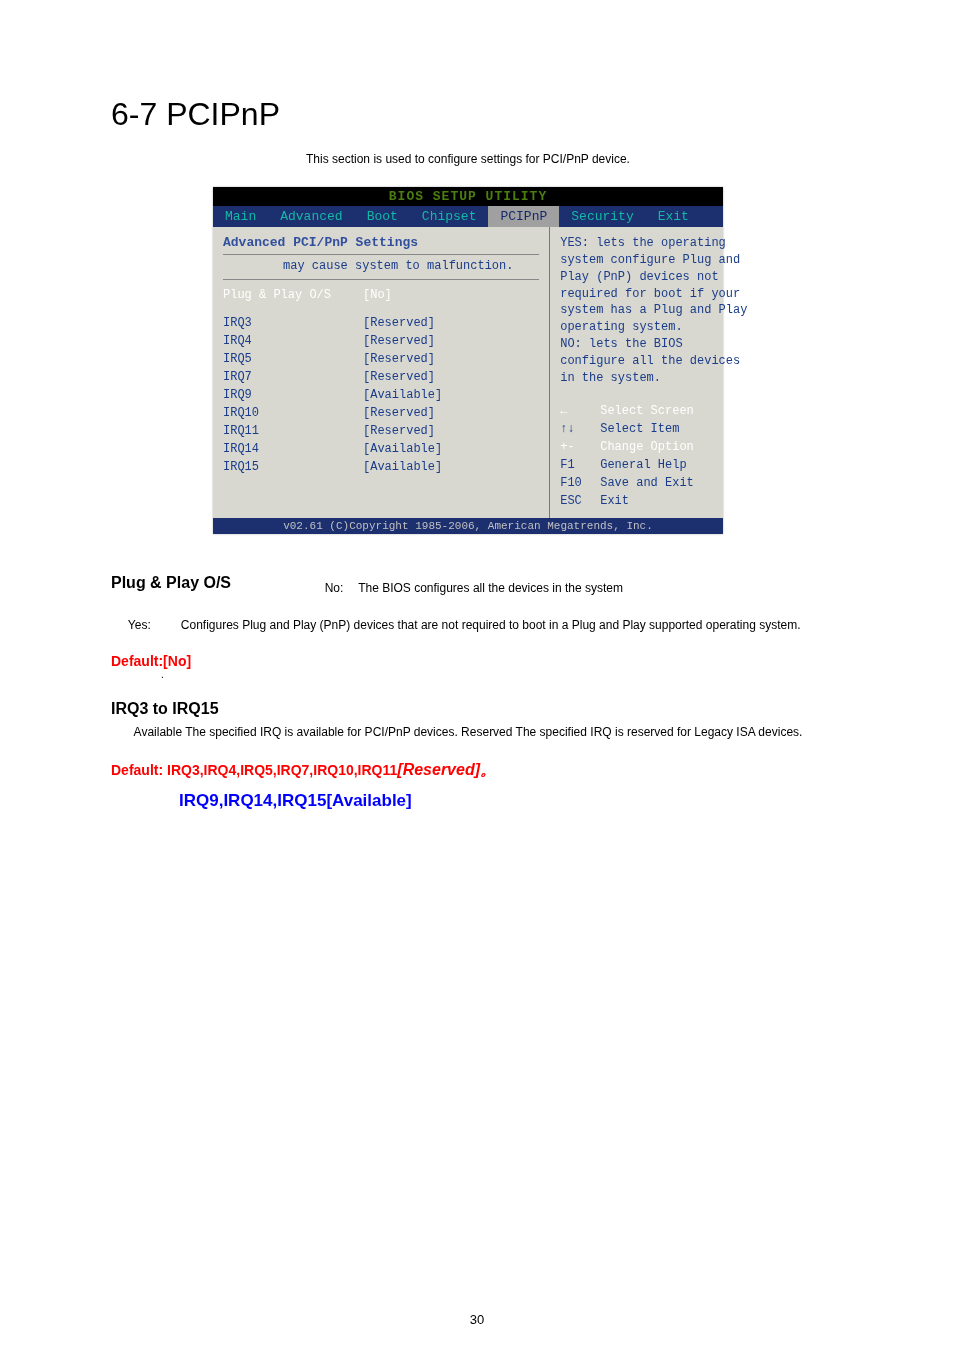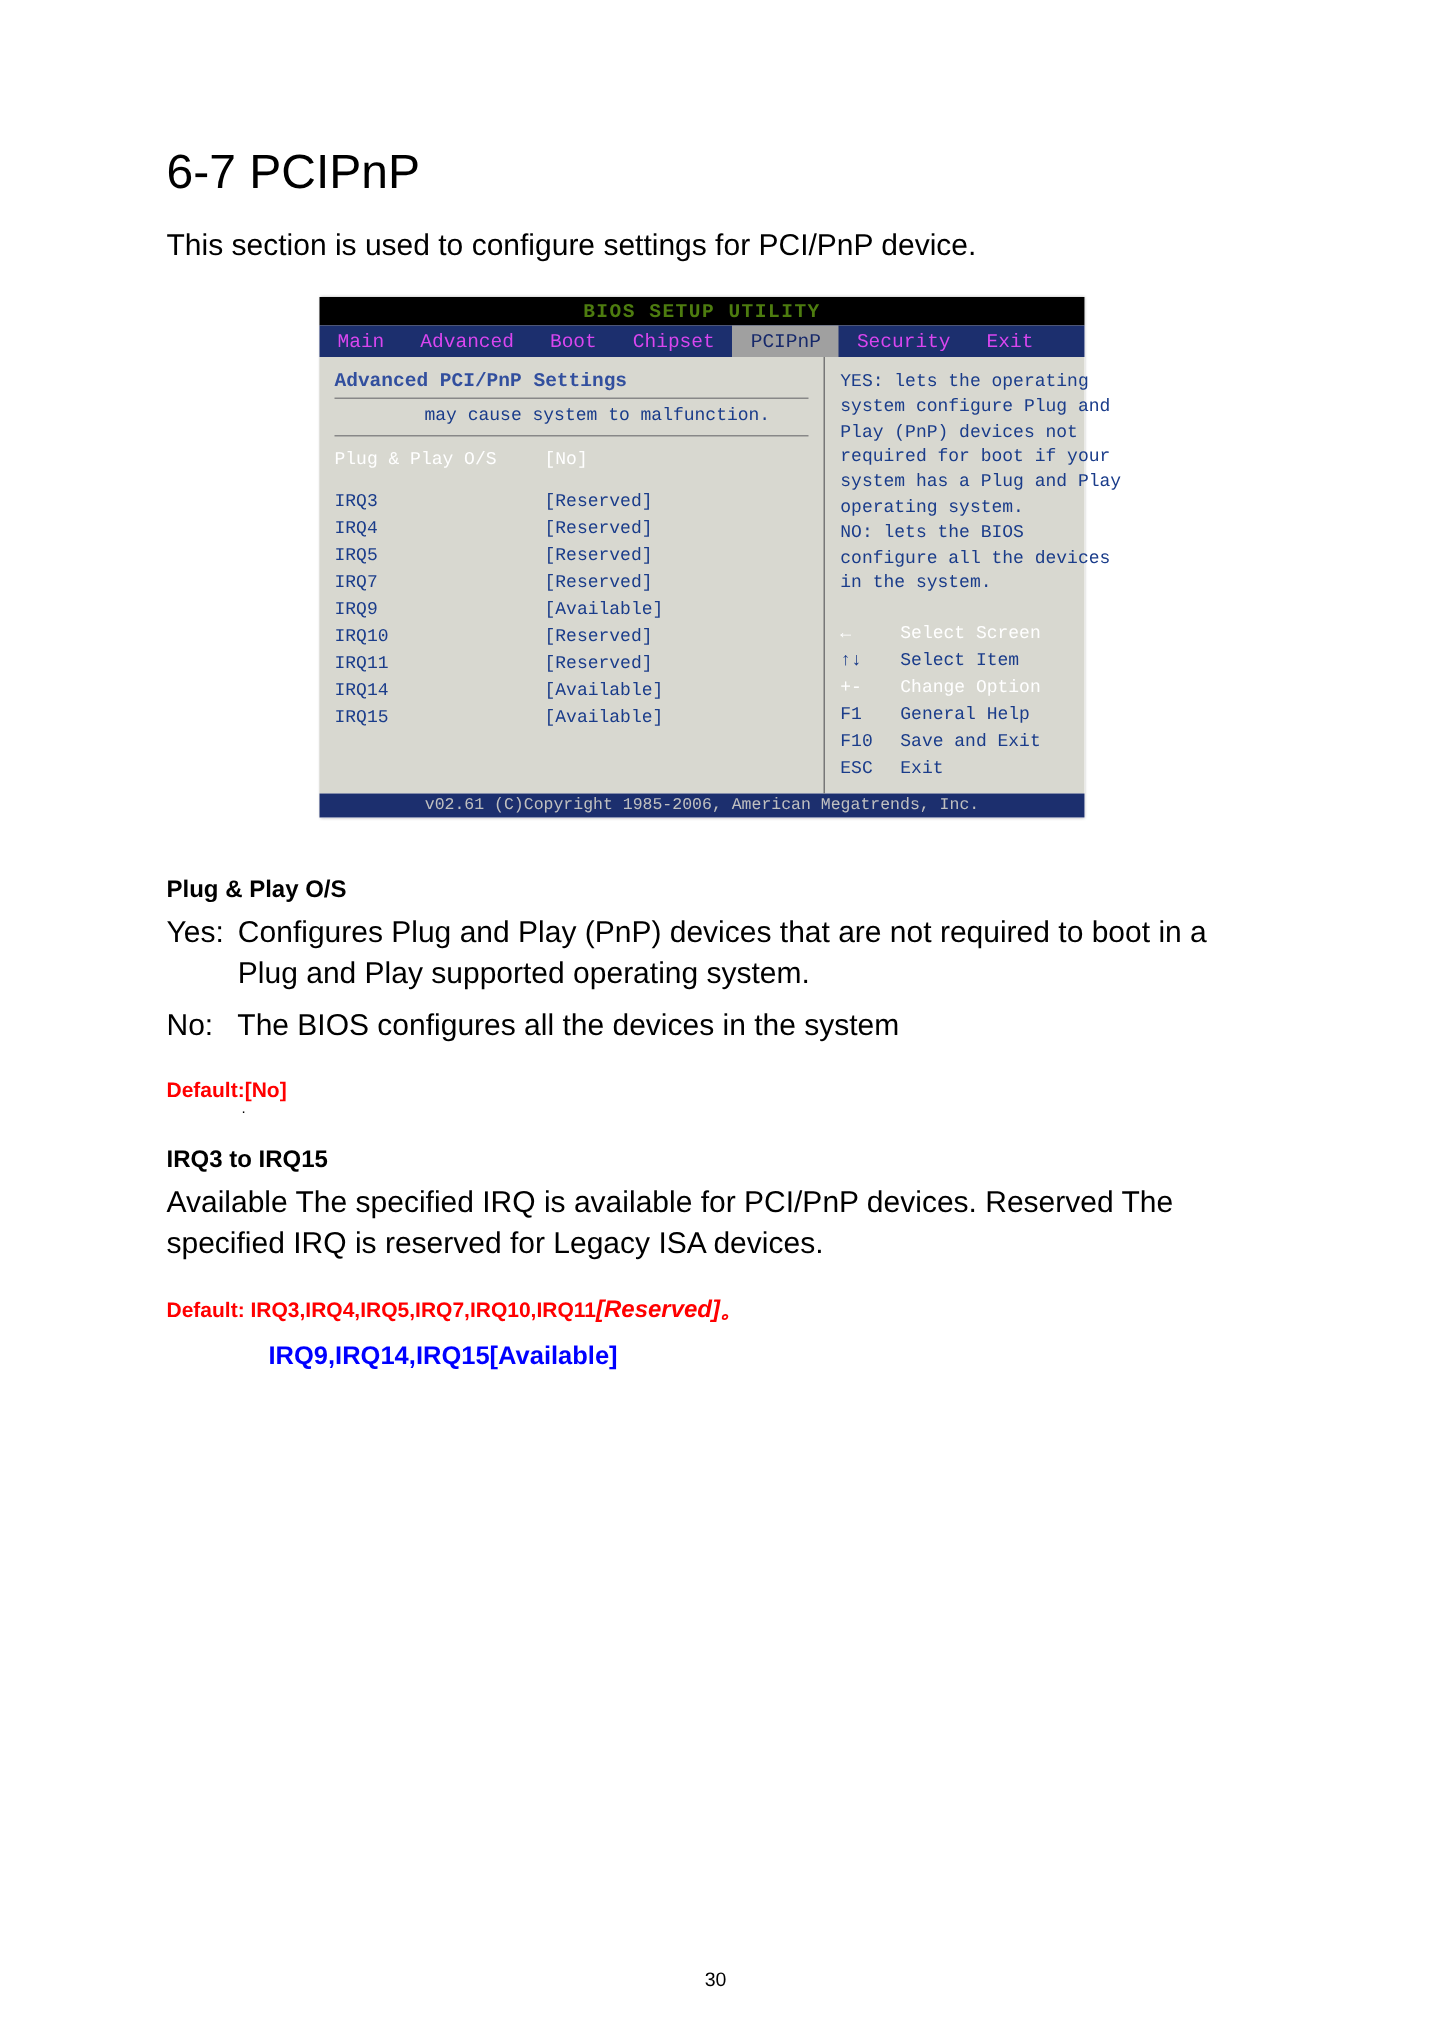--- a/index.html
+++ b/index.html
@@ -15,23 +15,24 @@
     padding: 90px 80px 40px 62px;
     box-sizing: border-box;
     position: relative;
   }
   .section-title {
     font-size: 32px;
     font-weight: normal;
     margin-bottom: 18px;
   }
   .body-text {
-    font-size: 20px;
+    font-size: 12px;
     line-height: 1.35;
     margin-bottom: 20px;
+    text-align: center;
   }
   .bios-container {
     width: 510px;
     margin: 10px auto 40px auto;
     box-shadow: 0 0 2px rgba(0,0,0,0.3);
     font-family: "Courier New", monospace;
   }
   .bios-titlebar {
     background: #000;
     color: #4d7c0f;
@@ -42,21 +43,21 @@
     letter-spacing: 1px;
   }
   .bios-tabs {
     display: flex;
     background: #1c2f6e;
     color: #aab;
     font-size: 13px;
   }
   .bios-tab {
     padding: 3px 12px;
-    color: #d946ef;
+    color: #14b8a6;
   }
   .bios-tab.selected {
     background: #a0a0a0;
     color: #16286a;
   }
   .bios-body {
     display: flex;
     background: #d8d8d0;
     min-height: 280px;
   }
@@ -265,28 +266,28 @@
               <div class="key-col">ESC</div>
               <div>Exit</div>
             </div>
         </div>
       </div>
     </div>
     <div class="bios-footer">v02.61 (C)Copyright 1985-2006, American Megatrends, Inc.</div>
   </div>
 
   <div class="sub-title">Plug &amp; Play O/S</div>
+  <div class="body-text" style="margin-top:-12px;">
+    <span class="label-col">No:</span>
+    <span>The BIOS configures all the devices in the system</span>
+  </div>
   <div class="body-text line-block">
     <span class="label-col">Yes:</span>
     <span style="display:inline-block; width: calc(100% - 60px); vertical-align:top;">Configures Plug and Play (PnP) devices that are not required to boot in a Plug and Play supported operating system.</span>
   </div>
-  <div class="body-text" style="margin-top:-12px;">
-    <span class="label-col">No:</span>
-    <span>The BIOS configures all the devices in the system</span>
-  </div>
   <div class="red-text">Default:[No]</div>
   <div class="small-dot">.</div>
 
   <div class="sub-title">IRQ3 to IRQ15</div>
   <div class="body-text line-block">Available The specified IRQ is available for PCI/PnP devices. Reserved The specified IRQ is reserved for Legacy ISA devices.</div>
 
   <div>
     <span class="red-text">Default: IRQ3,IRQ4,IRQ5,IRQ7,IRQ10,IRQ11</span><span class="red-italic">[Reserved]。</span>
   </div>
   <div style="height:10px;"></div>

